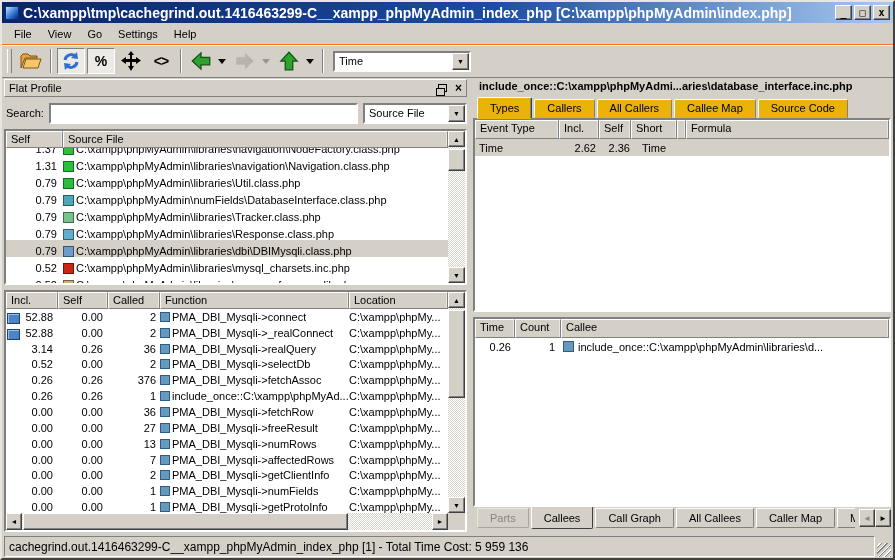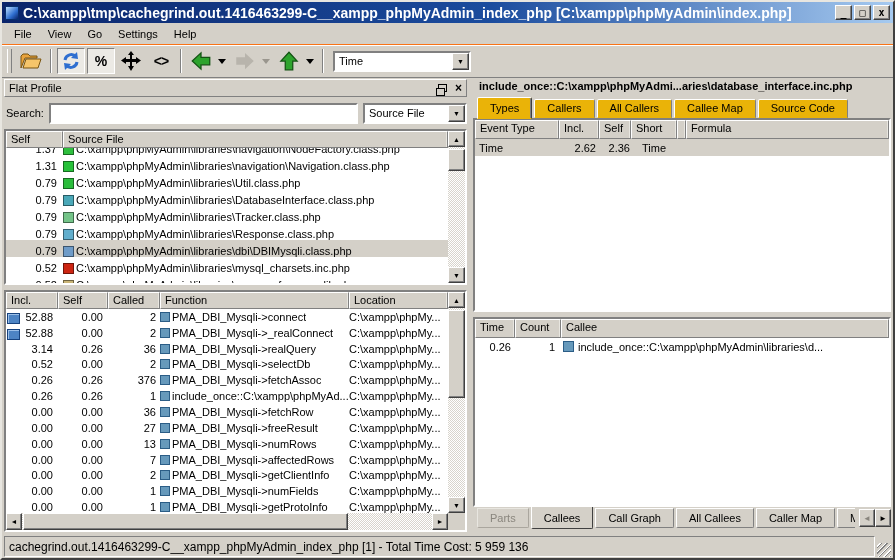--- a/index.html
+++ b/index.html
@@ -242,21 +242,21 @@
 
               <div class="frow">
                 <span class="c-self">0.79</span>
                 <span class="file-ico" style="background: rgb(43, 189, 60);"></span>
                 <span class="c-path">C:\xampp\phpMyAdmin\libraries\Util.class.php</span>
               </div>
 
               <div class="frow">
                 <span class="c-self">0.79</span>
                 <span class="file-ico" style="background: rgb(74, 168, 184);"></span>
-                <span class="c-path">C:\xampp\phpMyAdmin\libraries\DatabaseInterface.class.php</span>
+                <span class="c-path">C:\xampp\phpMyAdmin\numFields\DatabaseInterface.class.php</span>
               </div>
 
               <div class="frow">
                 <span class="c-self">0.79</span>
                 <span class="file-ico" style="background: rgb(116, 196, 137);"></span>
                 <span class="c-path">C:\xampp\phpMyAdmin\libraries\Tracker.class.php</span>
               </div>
 
               <div class="frow">
                 <span class="c-self">0.79</span>

